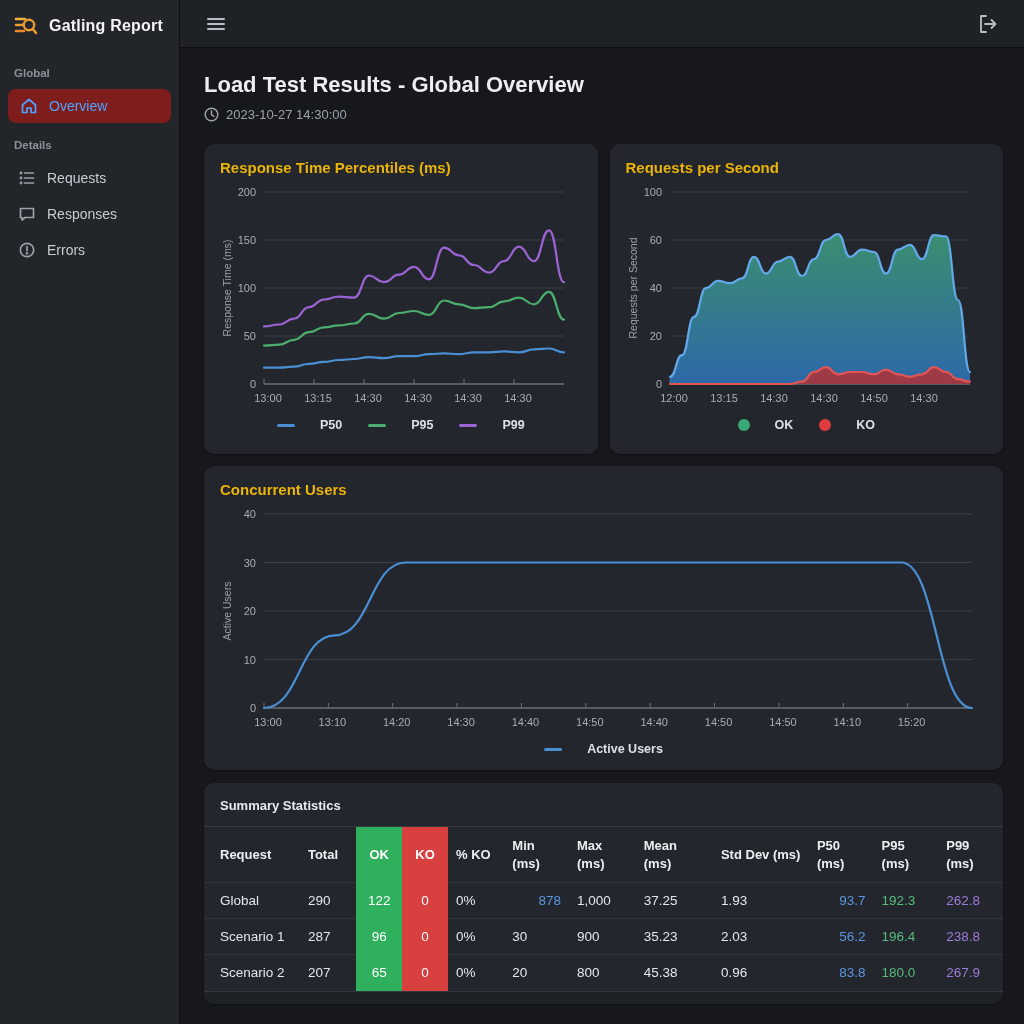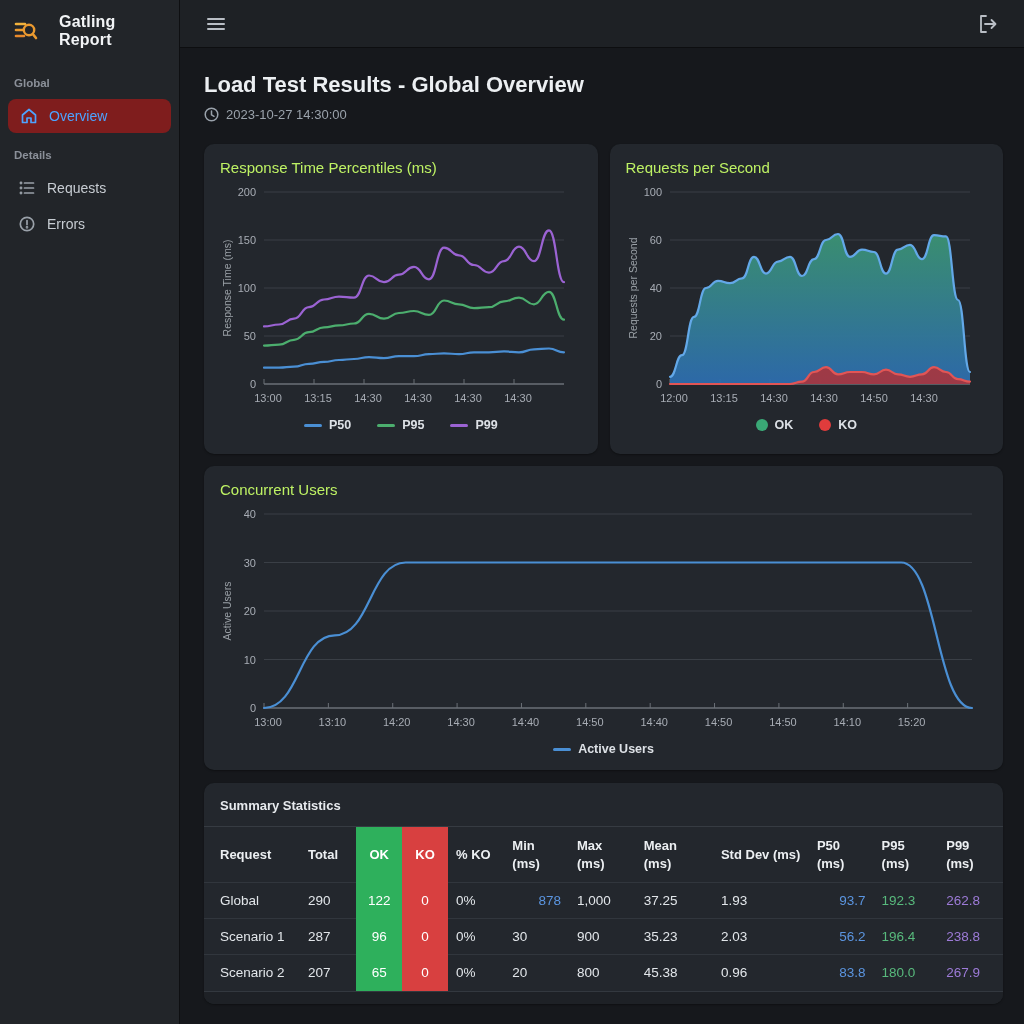--- a/index.html
+++ b/index.html
@@ -4,46 +4,46 @@
 <style>
   * { margin:0; padding:0; box-sizing:border-box; }
   html,body { width:1024px; height:1024px; overflow:hidden; }
   body {
     font-family:"Liberation Sans", sans-serif;
     background:#17191d; color:#e8eaed; display:flex;
   }
   
   .sidebar { width:180px; min-width:180px; height:100%; background:#222529;
     border-right:1px solid #0e0f11; display:flex; flex-direction:column; }
-  .logo-row { display:flex; align-items:center; gap:20px; padding:13px 12px 14px 13px; }
+  .logo-row { display:flex; align-items:center; gap:10px; padding:13px 12px 14px 13px; }
   .logo-title { font-size:16px; font-weight:700; color:#f2f4f6; letter-spacing:.2px; }
   .nav-section-label { font-size:11.5px; font-weight:600; color:#8b9099; padding:14px 14px 8px 14px; }
   .nav-item { display:flex; align-items:center; gap:11px; margin:2px 8px; padding:8px 10px;
     border-radius:8px; font-size:14px; color:#c7ccd2; cursor:pointer; }
   .nav-item.active { background:#7f1d1d; color:#4da3ff;padding-left:12px; }
   .nav-item.active svg { stroke:#4da3ff; }
   .nav-item svg { stroke:#9aa1a9; }
   
   .right-col { flex:1; display:flex; flex-direction:column; min-width:0; }
   .topbar { height:48px; min-height:48px; background:#1e2125; border-bottom:1px solid #0d0e10;
     display:flex; align-items:center; justify-content:space-between; padding:0 22px; }
   .icon-btn { width:28px; height:28px; display:flex; align-items:center; justify-content:center;
     cursor:pointer; border-radius:6px; }
   .main { flex:1; background:#16181c; padding:24px 21px 0 24px; overflow:hidden; }
   .page-title { font-size:22px; font-weight:700; color:#ecoeff; color:#eceff2; }
   .timestamp-row { display:flex; align-items:flex-end; gap:7px; margin-top:9px; color:#9aa2ab; font-size:13px; }
   
   .charts-row { display:flex; gap:12px; margin-top:22px; }
   .card { background:#23272d; border-radius:10px; box-shadow:0 1px 2px rgba(0,0,0,.35); }
   .chart-card { flex:1; height:310px; padding:15px 16px 10px 16px; }
-  .card-title { font-size:15px; font-weight:400; color:#bef264; }
+  .card-title { font-size:15px; font-weight:700; color:#eab308; }
   .wide-card { margin-top:12px; height:304px; padding:15px 16px 10px 16px; }
   .chart-box { margin-top:6px; }
   .legend { display:flex; justify-content:center; align-items:center; gap:26px; margin-top:4px; }
-  .legend-item { display:flex; align-items:center; gap:7px; font-size:12.5px; font-weight:700; color:#dde1e6; }
+  .legend-item { display:flex; align-items:center; gap:25px; font-size:12.5px; font-weight:700; color:#dde1e6; }
   .legend-line { width:18px; height:3px; border-radius:2px; }
   .legend-dot { width:12px; height:12px; border-radius:50%; }
   
   .summary-card { margin-top:13px; padding:0; overflow:hidden; }
   .summary-title { padding:15px 16px 13px 16px; font-size:13px; font-weight:700; color:#e7eaee;
     border-bottom:1px solid #363b42; }
   table { width:100%; border-collapse:collapse; table-layout:fixed; }
   th { font-size:13px; font-weight:700; color:#eceff2; text-align:left; padding:10px 8px; line-height:1.35; vertical-align:middle; }
   td { font-size:13.5px; color:#e2e6ea; padding:0 8px; height:36px; border-top:1px solid #31363d; }
   th:first-child, td:first-child { padding-left:16px; }
@@ -88,20 +88,28 @@
           <svg width="18" height="18" viewBox="0 0 18 18" fill="none" stroke-width="1.7" stroke-linecap="round" stroke-linejoin="round" stroke="currentColor">
             <line x1="6.5" y1="4" x2="15.5" y2="4"></line>
             <line x1="6.5" y1="9" x2="15.5" y2="9"></line>
             <line x1="6.5" y1="14" x2="15.5" y2="14"></line>
             <circle cx="3" cy="4" r="0.6"></circle>
             <circle cx="3" cy="9" r="0.6"></circle>
             <circle cx="3" cy="14" r="0.6"></circle>
           </svg>
         </span>
         <span>Requests</span>
+      </div>
+      <div class="nav-item">
+        <span style="display:flex">
+          <svg width="18" height="18" viewBox="0 0 18 18" fill="none" stroke-width="1.7" stroke-linecap="round" stroke-linejoin="round" stroke="currentColor">
+            <path d="M2.5 3.5 H15.5 V12.5 H7 L4 15 V12.5 H2.5 Z"></path>
+          </svg>
+        </span>
+        <span>Responses</span>
       </div>
       <div class="nav-item">
         <span style="display:flex">
           <svg width="18" height="18" viewBox="0 0 18 18" fill="none" stroke-width="1.7" stroke-linecap="round" stroke-linejoin="round" stroke="currentColor">
             <circle cx="9" cy="9" r="6.7"></circle>
             <line x1="9" y1="5.6" x2="9" y2="9.6"></line>
             <circle cx="9" cy="12.3" r="0.5"></circle>
           </svg>
         </span>
         <span>Errors</span>

